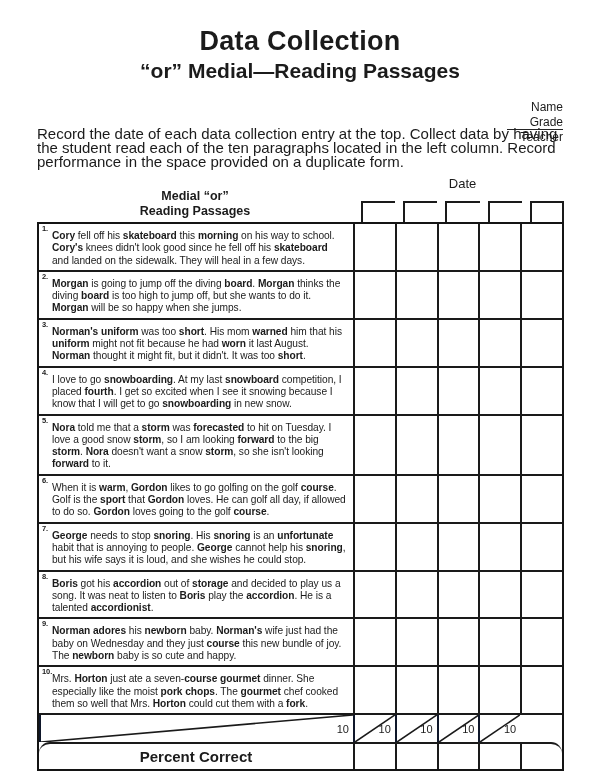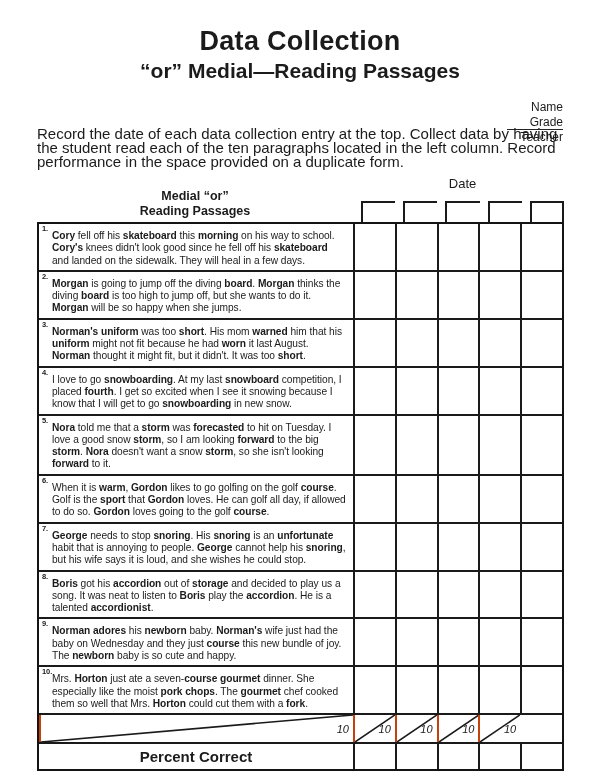--- a/index.html
+++ b/index.html
@@ -39,22 +39,22 @@
   .trow{display:grid;grid-template-columns:314px repeat(5,1fr);border-top:2px solid #1a1a1a;}
   .tbody .trow:first-child{border-top:none;}
   .p-cell{position:relative;padding:6px 6px 3px 13px;font-size:10.2px;line-height:12.3px;letter-spacing:-0.05px;}
   .p-num{position:absolute;top:1px;left:3px;font-size:7.5px;font-weight:700;line-height:8px;}
   .p-text b{font-weight:700;}
   .d-cell{border-left:2px solid #1a1a1a;}
   .passage-row{min-height:45px;}
 
   .label-cell{display:flex;align-items:center;justify-content:center;font-weight:700;font-size:15px;}
   .total-row{height:27px;}
-  .percent-row{height:25px;}
-  .score-cell{position:relative;border-left:2px solid #c2410c;overflow:hidden;font-style:italic;}
+  .percent-row{height:25px;border-radius:11px;}
+  .score-cell{position:relative;border-left:2px solid #0f172a;overflow:hidden;}
   .score-cell svg{position:absolute;left:0;top:0;width:100%;height:100%;display:block;}
   .denom{position:absolute;right:4px;top:50%;transform:translateY(-50%);font-size:11px;}
 
   
   .footer{position:relative;margin-top:6px;font-size:10px;line-height:12.5px;}
   .f-italic{font-style:italic;}
   .pagenum{position:absolute;left:50%;transform:translateX(-16%);top:3px;font-size:15px;}
 </style>
 </head>
 <body>

